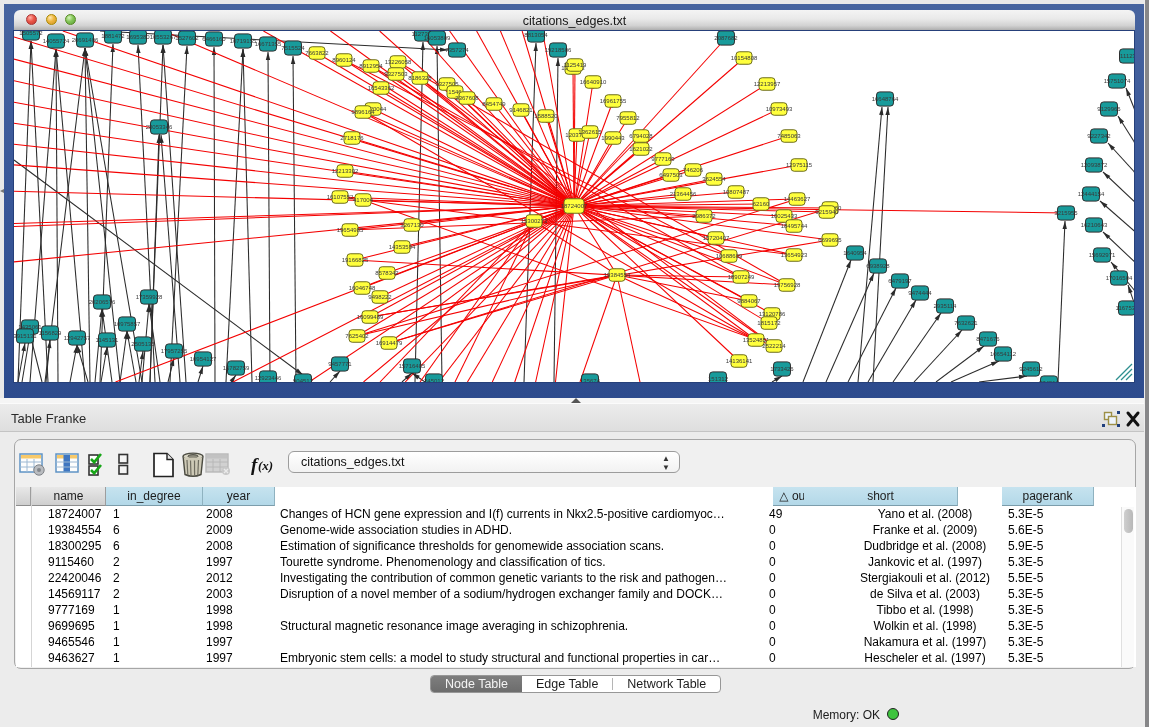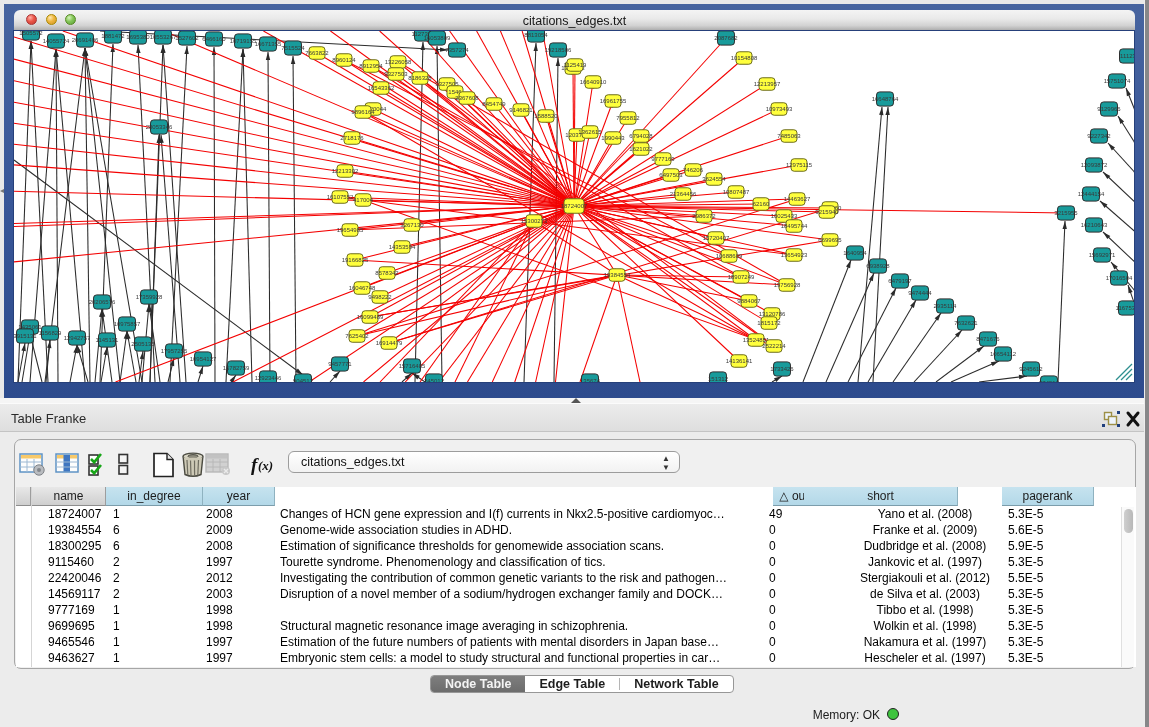--- a/index.html
+++ b/index.html
@@ -44,21 +44,21 @@
 .c3 { left:187px; width:72px; padding-left:3px; }
 .c4 { left:259px; width:498px; padding-left:5px; }
 .c5 { left:749px; width:75px; padding-left:4px; }
 .c6 { left:832px; width:154px; }
 .c7 { left:986px; width:92px; padding-left:6px; }
 #gutline { position:absolute; left:15px; top:0; width:1px; height:180px; background:#d5d5d5; }
 #sb { position:absolute; right:2px; top:20px; width:13px; height:160px; background:#fafafa; border-left:1px solid #e0e0e0; }
 #sb .thumb { position:absolute; left:1.5px; top:2px; width:9px; height:24px; background:linear-gradient(90deg,#cfcfcf,#b8b8b8); border-radius:5px; }
 
 #tabs { position:absolute; left:430px; top:675px; height:18px; display:flex; border:1px solid #979797; border-radius:4px; overflow:hidden; background:#fff; }
-#tabs .tab { height:18px; line-height:17px; font-size:12.5px; padding:0 14px; color:#1d1d1d;font-weight:bold; }
+#tabs .tab { height:18px; line-height:17px; font-size:12.5px; padding:0 14px; color:#1d1d1d; }
 #tabs .sel { background:linear-gradient(180deg,#7e7e7e,#6a6a6a); color:#f4f4f4; }
 #tabs .sep { width:1px; background:#b5b5b5; margin:2px 0; }
 #statusbar { position:absolute; left:0; top:703px; width:908px; height:24px; }
 #mem { position:absolute; right:28px; top:5px; font-size:12px; color:#1c1c1c; }
 #memdot { position:absolute; right:9px; top:5px; width:12px; height:12px; border-radius:50%; background:#3ec43e; border:1.5px solid #222; }
 #lgrip { position:absolute; left:0px; top:186px; font-size:8px; color:#777; }
 </style></head>
 <body>
 <div id="win">
  <div class="frame"></div>
@@ -886,21 +886,20 @@
             <div class="c c4">Structural magnetic resonance image averaging in schizophrenia.</div>
             <div class="c c5">0</div>
             <div class="c c6 ctr">Wolkin et al. (1998)</div>
             <div class="c c7">5.3E-5</div>
           </div>
 <div class="tr">
             <div class="c c0"></div>
             <div class="c c1">9465546</div>
             <div class="c c2">1</div>
             <div class="c c3">1997</div>
-            <div class="c c4">Estimation of the future numbers of patients with mental disorders in Japan base…</div>
             <div class="c c5">0</div>
             <div class="c c6 ctr">Nakamura et al. (1997)</div>
             <div class="c c7">5.3E-5</div>
           </div>
 <div class="tr">
             <div class="c c0"></div>
             <div class="c c1">9463627</div>
             <div class="c c2">1</div>
             <div class="c c3">1997</div>
             <div class="c c4">Embryonic stem cells: a model to study structural and functional properties in car…</div>

